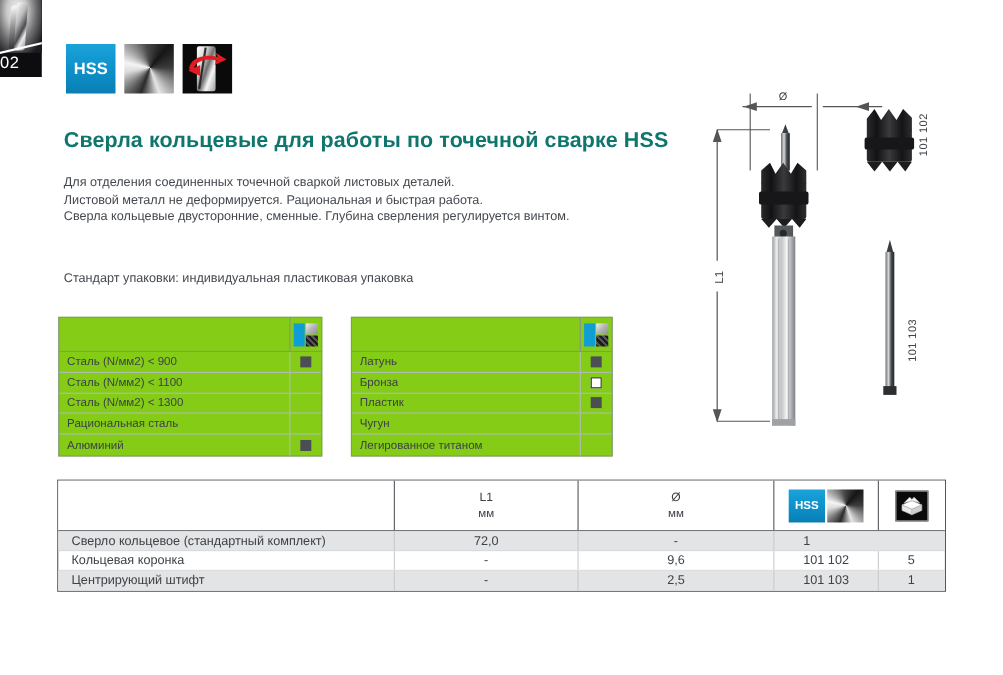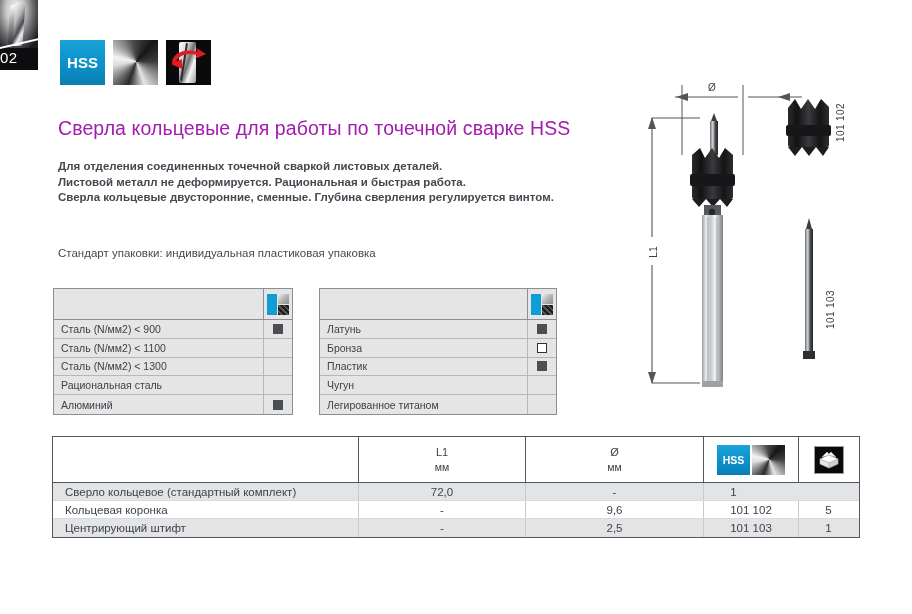--- a/index.html
+++ b/index.html
@@ -70,29 +70,29 @@
   }
   .picon.rot .bitline {
     position:absolute; left:17px; top:3px; width:2px; height:38px;
     background:#2d2d2d; transform:rotate(9deg);
   }
   .picon.rot svg { position:absolute; left:0; top:0; }
 
   
   #page-title {
     position:absolute; left:58px; top:117px;
-    font-size:19.5px; font-weight:400; color:#a21caf; letter-spacing:.1px;
+    font-size:19.5px; font-weight:700; color:#0f766e; letter-spacing:.1px;
     white-space:nowrap;
   }
   #intro { position:absolute; left:58px; top:159px; font-size:11.5px; line-height:15.5px; color:#44494f; }
-  #intro div { white-space:nowrap;font-weight:bold; }
+  #intro div { white-space:nowrap; }
   #packaging { position:absolute; left:58px; top:247px; font-size:11.5px; color:#44494f; white-space:nowrap; }
 
   
-  .mat-table { position:absolute; border:1px solid #8b8f94; background:#e5e5e5; }
+  .mat-table { position:absolute; border:1px solid #8b8f94; background:#84cc16; }
   #mat-left  { left:53px;  top:288px; width:240px; }
   #mat-right { left:319px; top:288px; width:238px; }
   .mat-row { display:flex; height:18.8px; border-bottom:1px solid #b4b8bc; }
   .mat-row:last-child { border-bottom:none; }
   .mat-row.head { height:31px; border-bottom:1px solid #8b8f94; }
   .mat-label { flex:1; font-size:10.5px; color:#3d4248; padding:0 0 0 7px; display:flex; align-items:center; white-space:nowrap; }
   .mat-mark { width:29px; border-left:1px solid #b4b8bc; display:flex; align-items:center; justify-content:center; }
   .mat-row.head .mat-mark { border-left:1px solid #8b8f94; }
   .sq-filled { width:10px; height:10px; background:#4b4f54; }
   .sq-open   { width:10px; height:10px; border:1.6px solid #2e3236; background:#fff; }

